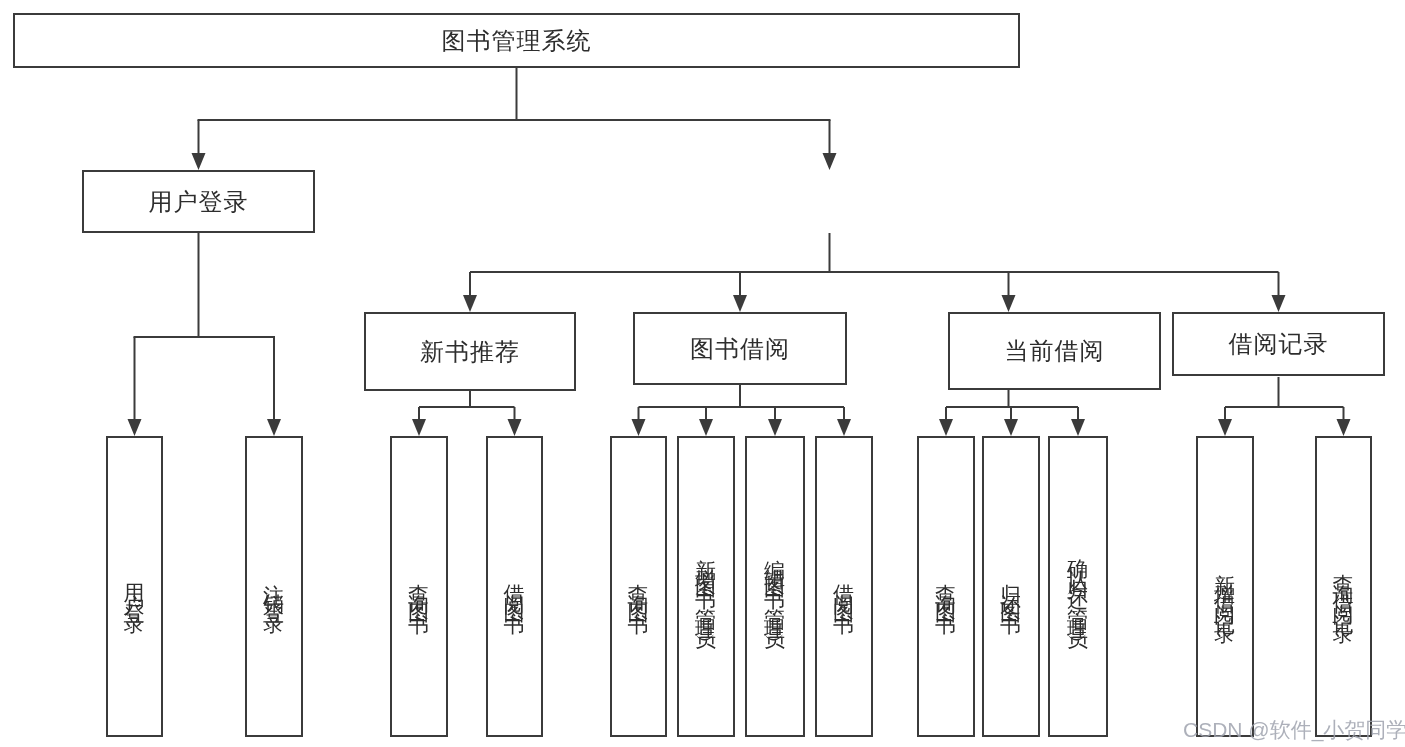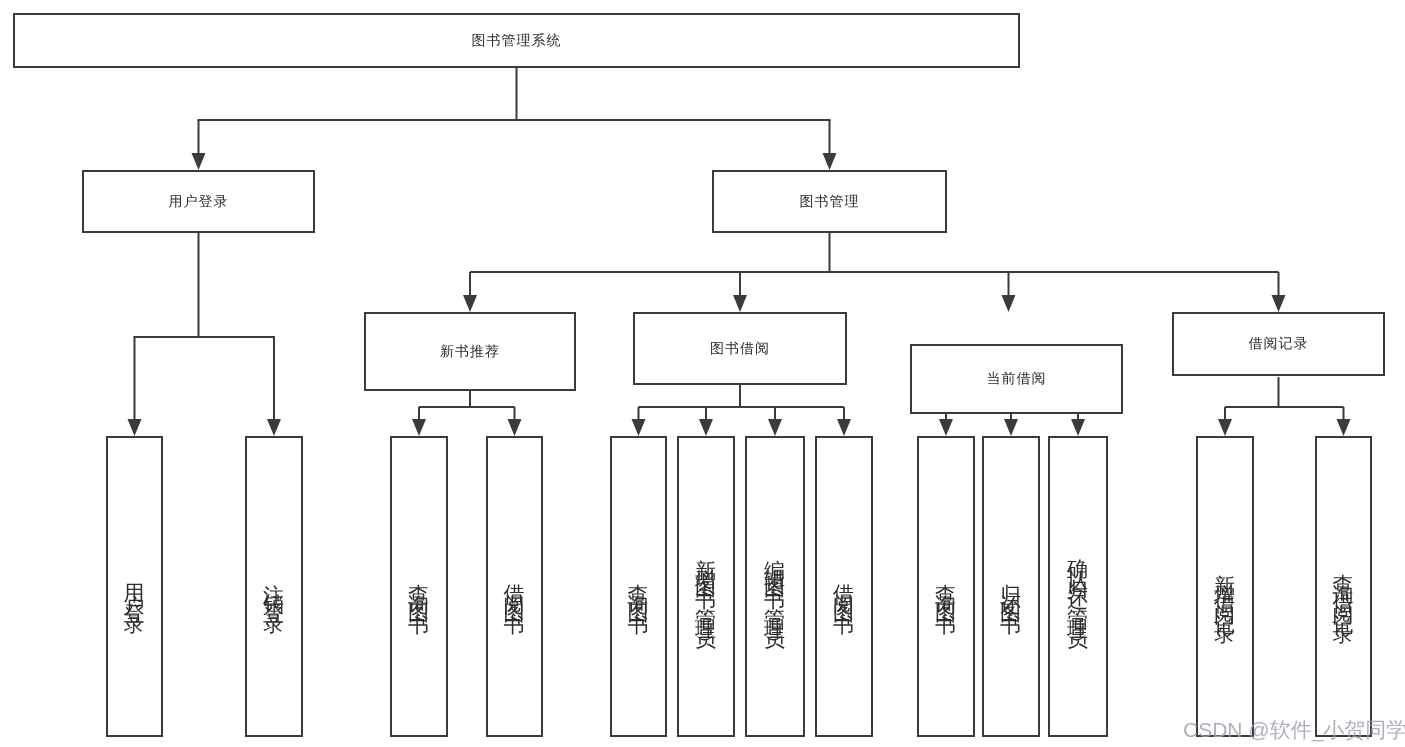--- a/index.html
+++ b/index.html
@@ -23,40 +23,40 @@
     position: absolute;
     box-sizing: border-box;
     border: 2px solid #3b3b3b;
     background: #ffffff;
     display: flex;
     align-items: center;
     justify-content: center;
     color: #2d2d2d;
   }
   .hbox span {
-    font-size: 14px;
+    font-size: 24px;
     letter-spacing: 1px;
     white-space: nowrap;
   }
   .vbox { top: 436px; height: 301px; }
   .vbox span {
     writing-mode: vertical-rl;
     text-orientation: mixed;
     font-size: 21px;
     letter-spacing: 10px;
     line-height: 1;
     white-space: nowrap;
   }
   
   #n-root           { left: 13px;   top: 13px;  width: 1007px; height: 55px; }
   #n-user-login     { left: 82px;   top: 170px; width: 233px;  height: 63px; }
   #n-book-mgmt      { left: 712px;  top: 170px; width: 235px;  height: 63px; }
   #n-new-books      { left: 364px;  top: 312px; width: 212px;  height: 79px; }
   #n-book-borrow    { left: 633px;  top: 312px; width: 214px;  height: 73px; }
-  #n-current-borrow { left: 910px;  top: 312px; width: 213px;  height: 70px; margin-top: 32px; }
+  #n-current-borrow { left: 948px;  top: 312px; width: 213px;  height: 78px; }
   #n-borrow-records { left: 1172px; top: 312px; width: 213px;  height: 64px; }
   
   #l-user-login  { left: 106px;  width: 57px; }
   #l-logout      { left: 245px;  width: 58px; }
   #l-nb-query    { left: 390px;  width: 58px; }
   #l-nb-borrow   { left: 486px;  width: 57px; }
   #l-bb-query    { left: 610px;  width: 57px; }
   #l-bb-add      { left: 677px;  width: 58px; }
   #l-bb-edit     { left: 745px;  width: 60px; }
   #l-bb-borrow   { left: 815px;  width: 58px; }
@@ -150,23 +150,20 @@
     </g>
   </svg>
 
   <div class="box hbox" id="n-root">
     <span>图书管理系统</span>
   </div>
 
   <div class="box hbox" id="n-user-login">
     <span>用户登录</span>
   </div>
-  <div class="box hbox" id="n-book-mgmt">
-    <span>图书管理</span>
-  </div>
 
   <div class="box hbox" id="n-new-books">
     <span>新书推荐</span>
   </div>
   <div class="box hbox" id="n-book-borrow">
     <span>图书借阅</span>
   </div>
   <div class="box hbox" id="n-current-borrow">
     <span>当前借阅</span>
   </div>

